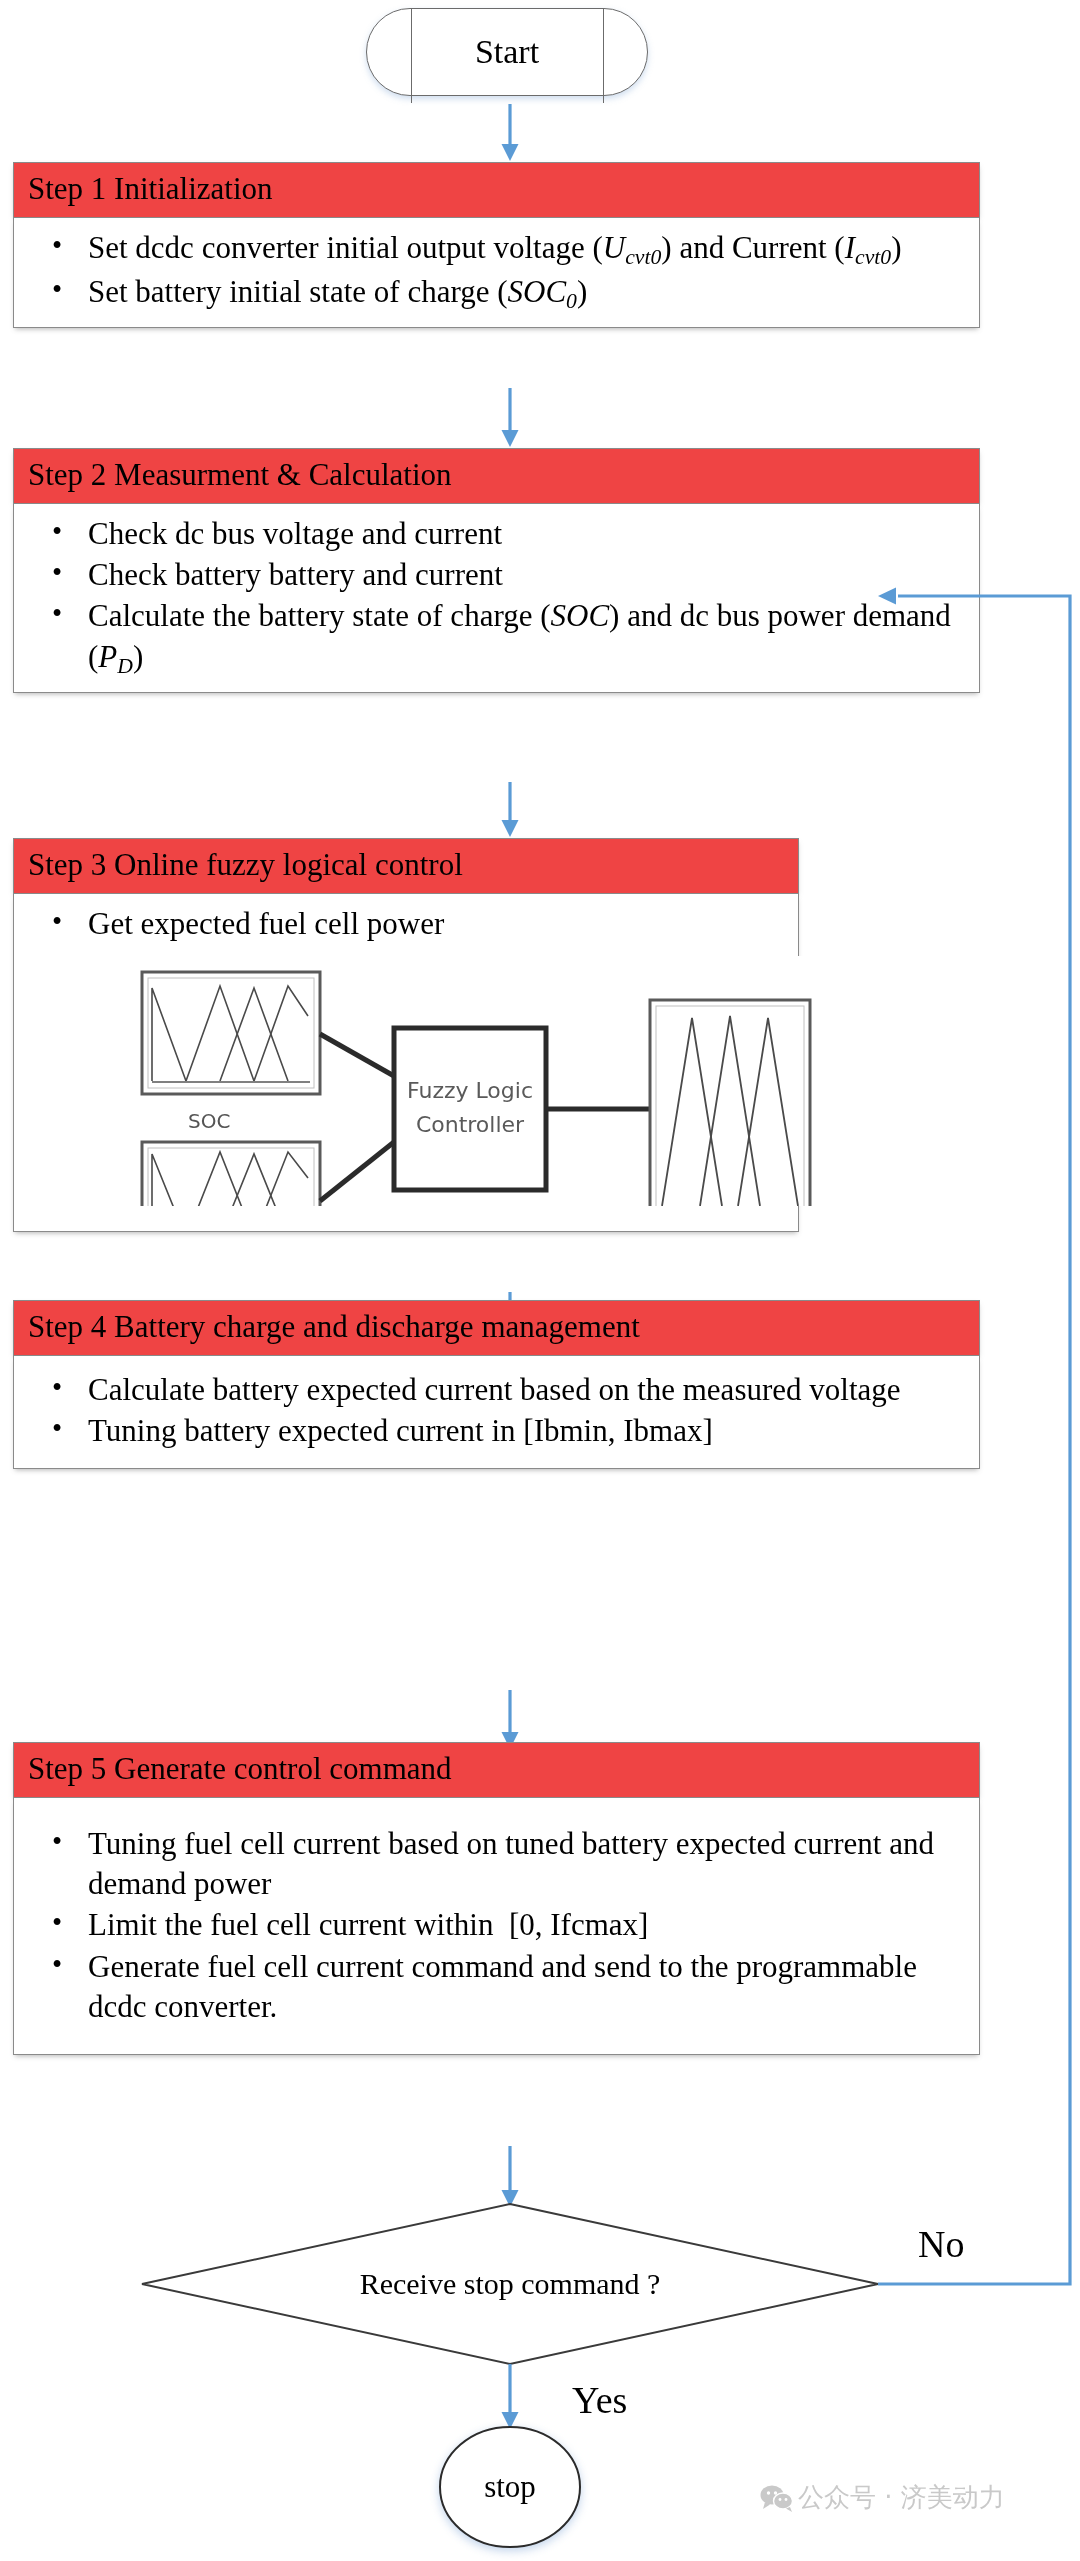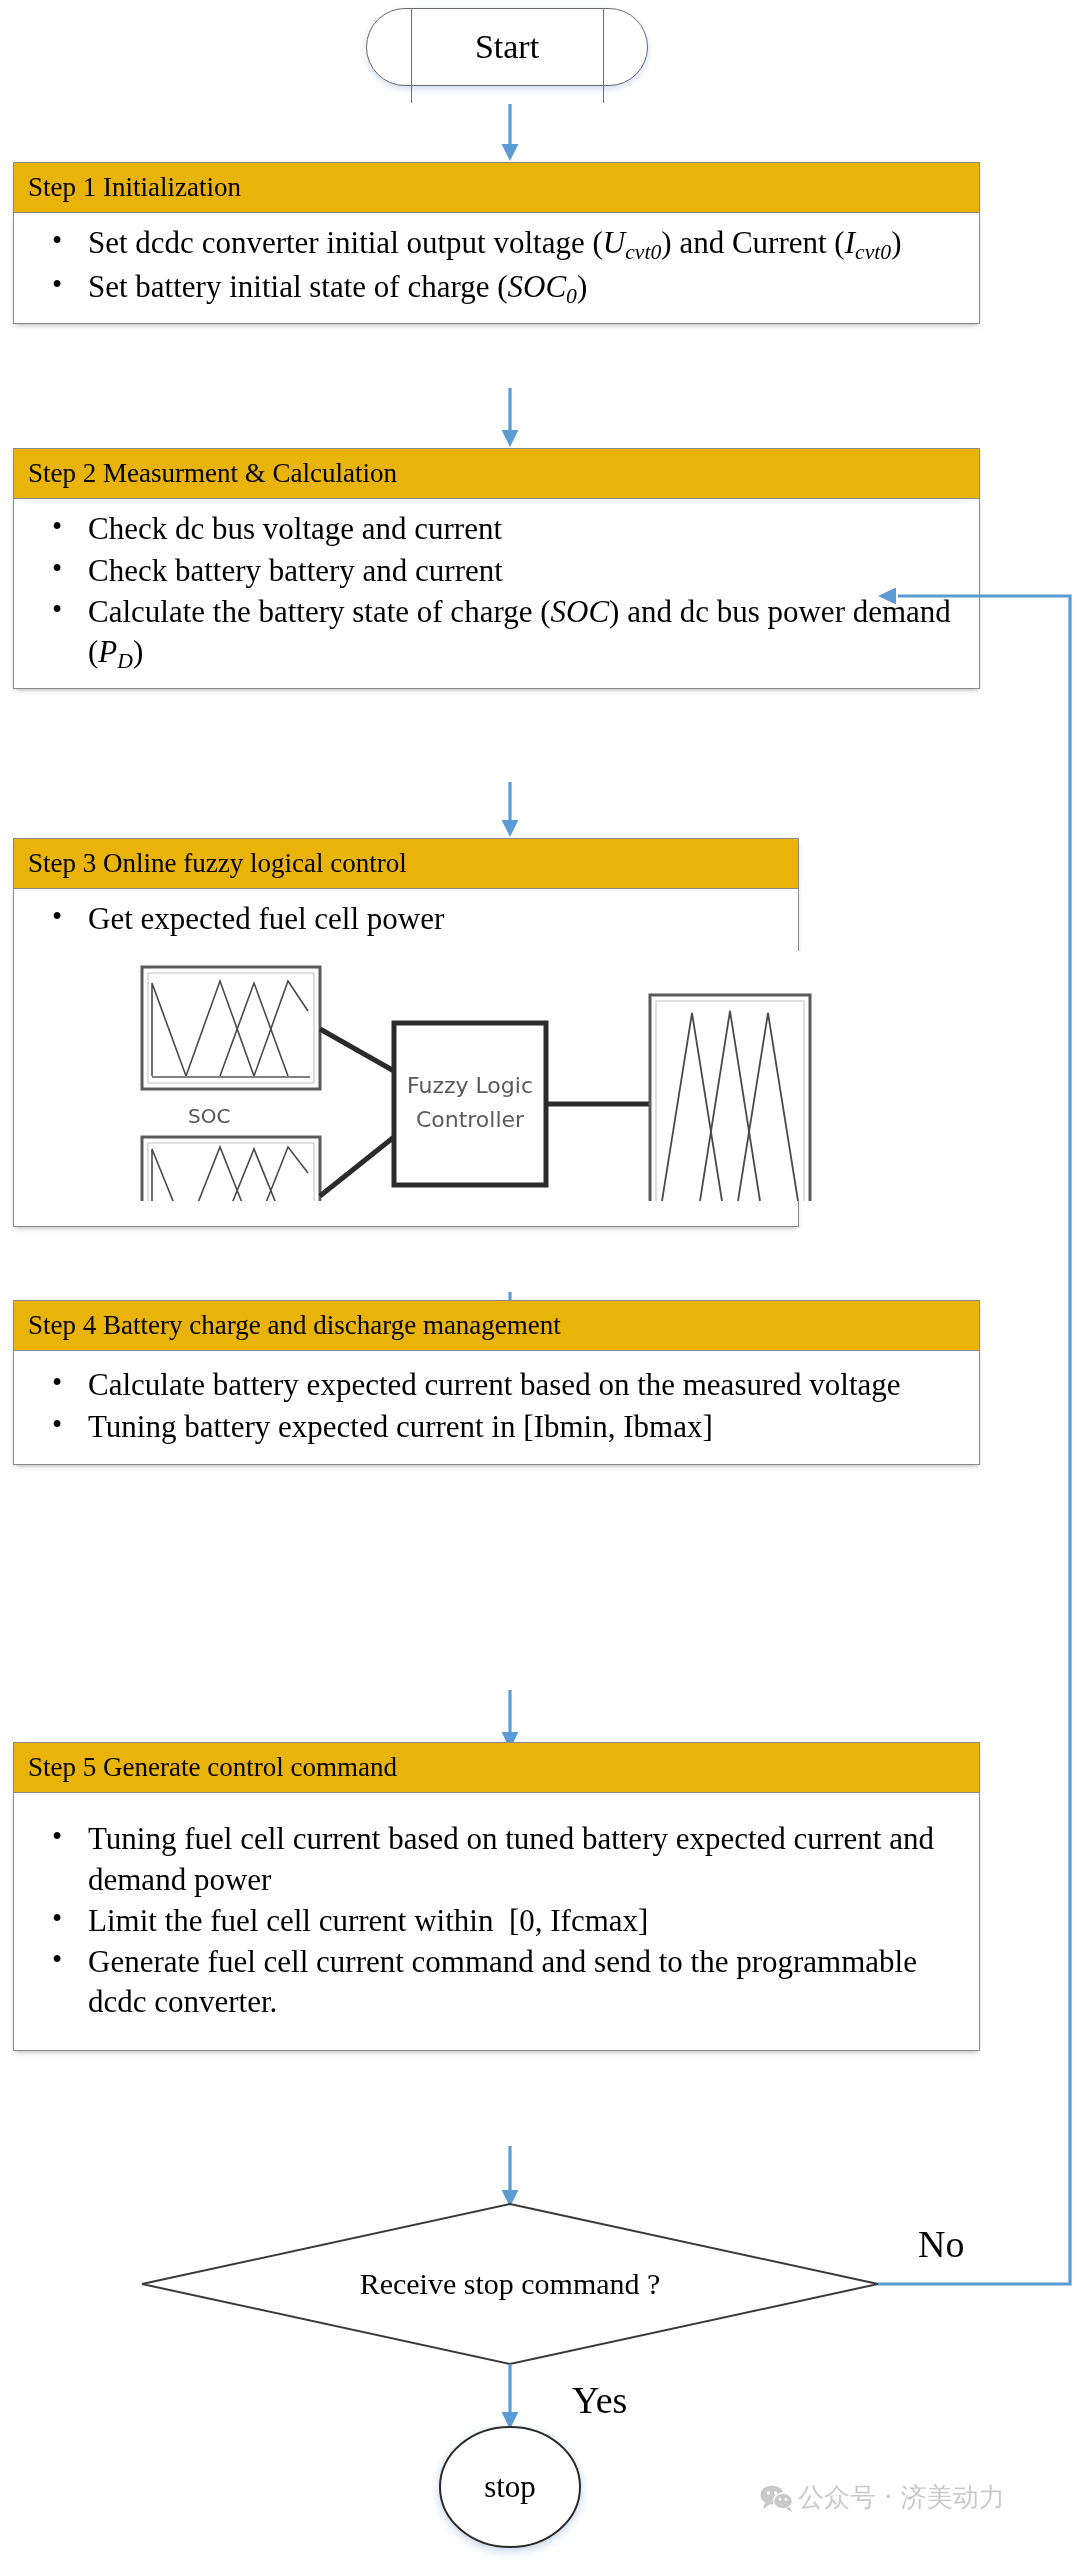--- a/index.html
+++ b/index.html
@@ -35,23 +35,23 @@
 
   
   .step {
     position: absolute;
     box-sizing: border-box;
     background: #ffffff;
   }
   .step-header {
     box-sizing: border-box;
     border: 1.4px solid #8a8a8a;
-    background: #eab308;
+    background: #ef4444;
     padding: 9px 0 10px 14px;
-    font-size: 27px;
+    font-size: 31px;
     line-height: 1.12;
     white-space: nowrap;
     box-shadow: 0 3px 5px -2px rgba(90,90,90,0.55);
   }
   .step-body {
     box-sizing: border-box;
     border: 1.4px solid #8a8a8a;
     border-top: none;
     background: #ffffff;
     padding: 10px 16px 12px 16px;
@@ -136,21 +136,21 @@
     font-size: 26px;
     white-space: nowrap;
   }
   .watermark svg { display: block; }
 </style>
 </head>
 <body>
 
 <div id="page">
 
-  <div class="terminator" style="left:366px; top:8px; width:282px; height:78px;">
+  <div class="terminator" style="left:366px; top:8px; width:282px; height:88px;">
     <span>Start</span>
   </div>
 
   <div style="position:absolute;left:411px;top:9px;width:1.4px;height:94px;background:#6b6b6b;"></div>
   <div style="position:absolute;left:603px;top:9px;width:1.4px;height:94px;background:#6b6b6b;"></div>
 
   <div class="conn" style="left:500px; top:104px;">
     <svg width="20" height="58" viewBox="0 0 20 58">
       <line x1="10" y1="0" x2="10" y2="42" stroke="#5b9bd5" stroke-width="3.2"></line>
       <polygon points="10,57 1.5,40 18.5,40" fill="#5b9bd5"></polygon>

